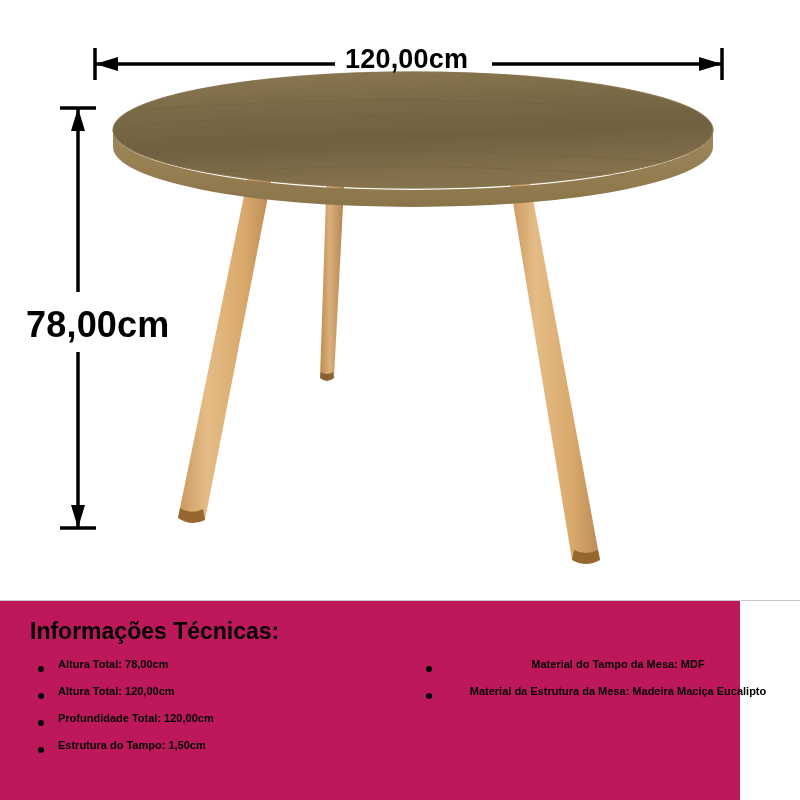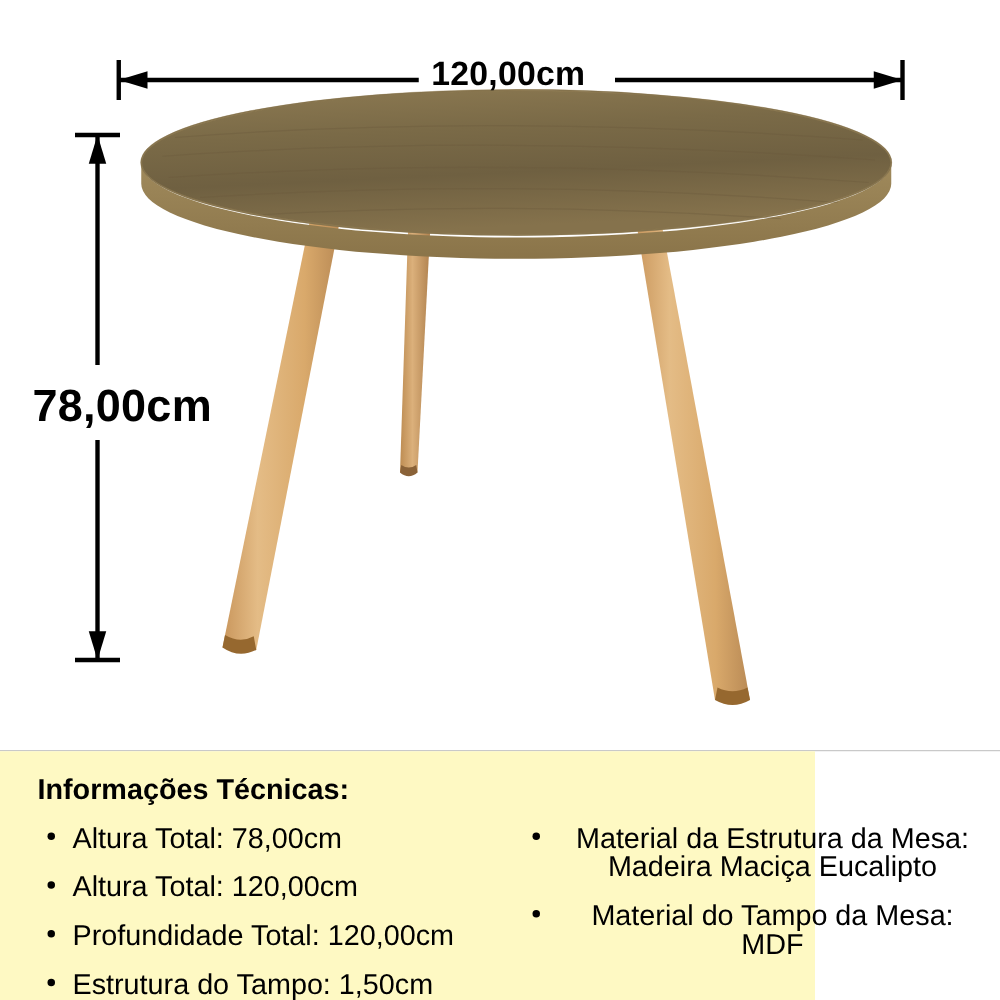--- a/index.html
+++ b/index.html
@@ -56,23 +56,23 @@
     width: 800px;
     height: 1px;
     background: #c9c9c9;
   }
 
   
   #tech-info {
     position: absolute;
     left: 0;
     top: 601px;
-    width: 652px;
+    width: 740px;
     height: 199px;
-    background: #fef9c3;
+    background: #be185d;
   }
 
   #tech-title {
     position: absolute;
     left: 30px;
     top: 17px;
     font-size: 23px;
     font-weight: bold;
   }
 
@@ -89,22 +89,22 @@
     width: 380px;
   }
 
   ul.spec-list {
     margin: 0;
     padding: 0;
     list-style: none;
   }
   ul.spec-list li {
     position: relative;
-    font-size: 23px;
-    font-weight: normal;
+    font-size: 11px;
+    font-weight: bold;
     line-height: 1.0;
     margin-bottom: 16px;
     padding-left: 28px;
   }
   ul.spec-list li::before {
     content: "";
     position: absolute;
     left: 8px;
     top: 7px;
     width: 6px;
@@ -228,20 +228,20 @@
       </li>
       <li>
         <span class="spec-text">Estrutura do Tampo: 1,50cm</span>
       </li>
     </ul>
   </div>
 
   <div class="spec-col" id="spec-col-right">
     <ul class="spec-list">
       <li>
+        <span class="spec-text">Material do Tampo da Mesa: MDF</span>
+      </li>
+      <li>
         <span class="spec-text">Material da Estrutura da Mesa: Madeira Maciça Eucalipto</span>
-      </li>
-      <li>
-        <span class="spec-text">Material do Tampo da Mesa: MDF</span>
       </li>
     </ul>
   </div>
 </div>
 
 </body></html>

